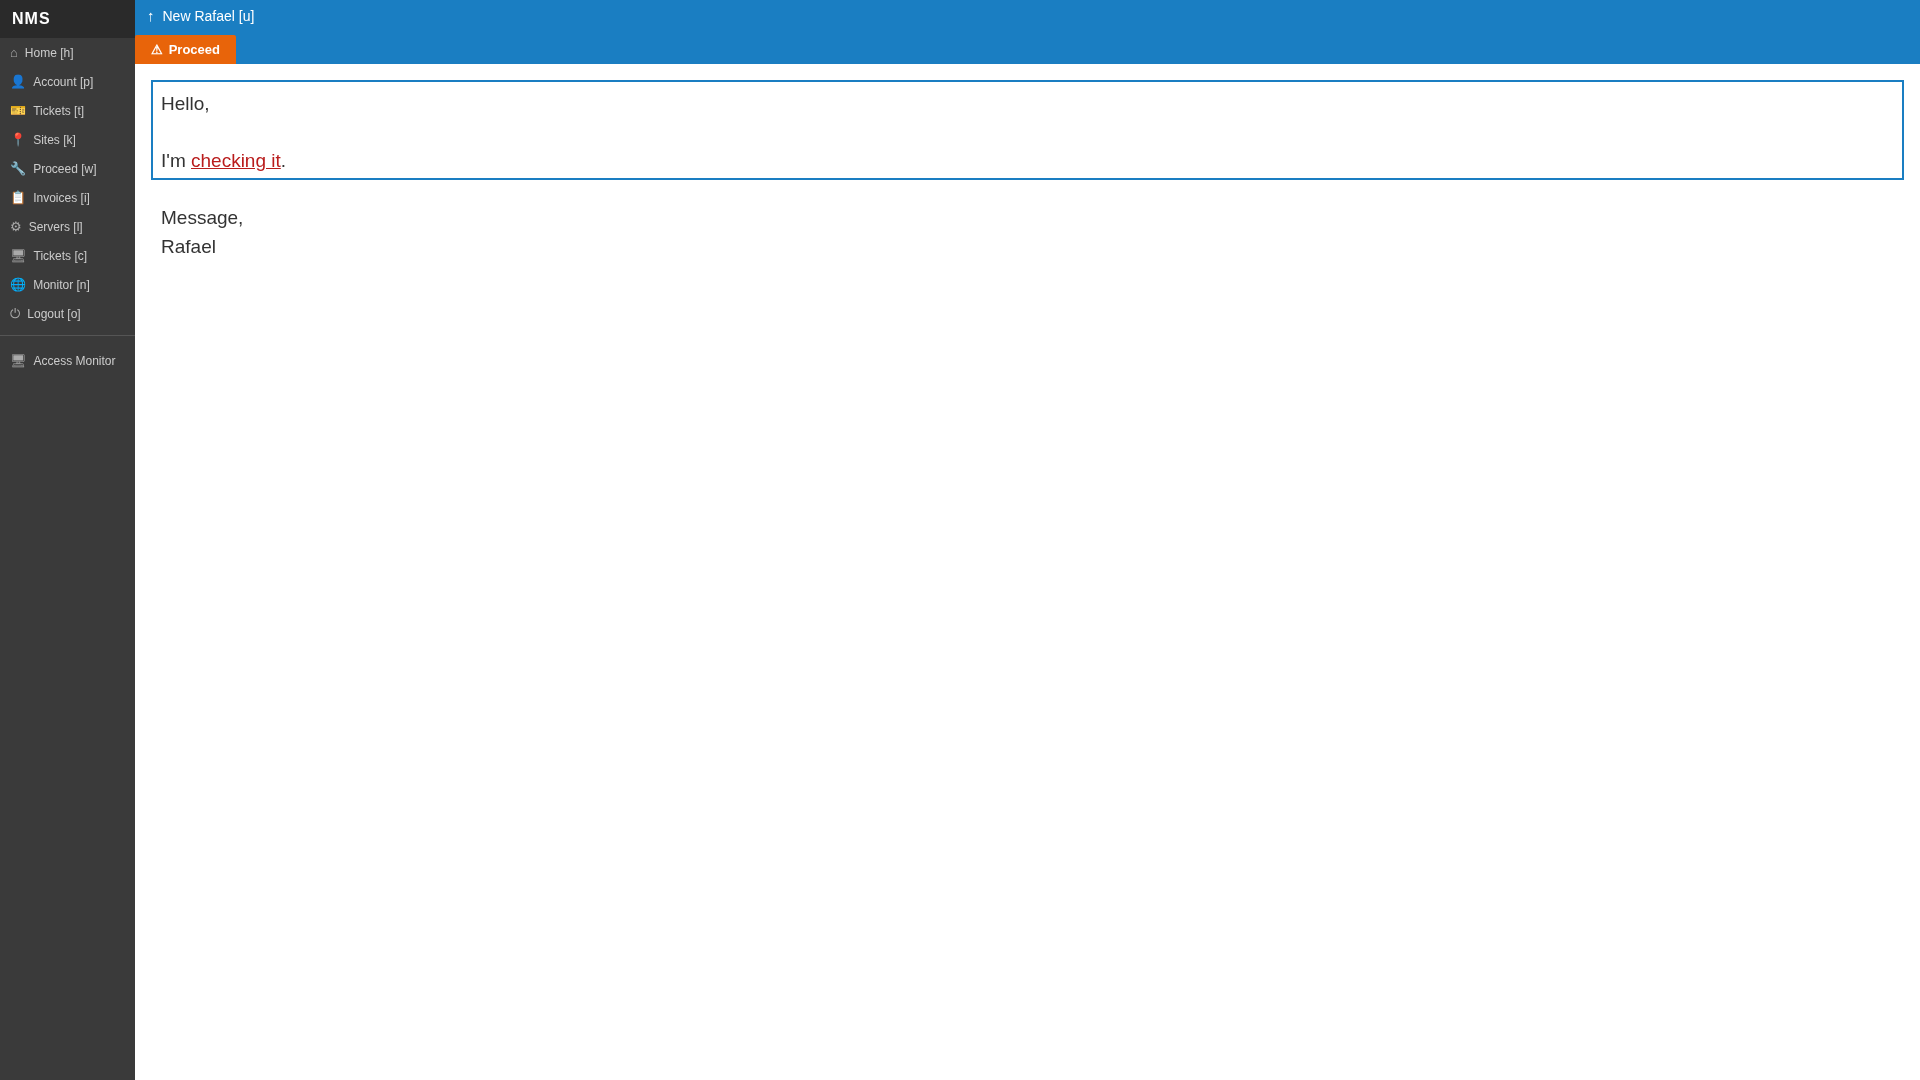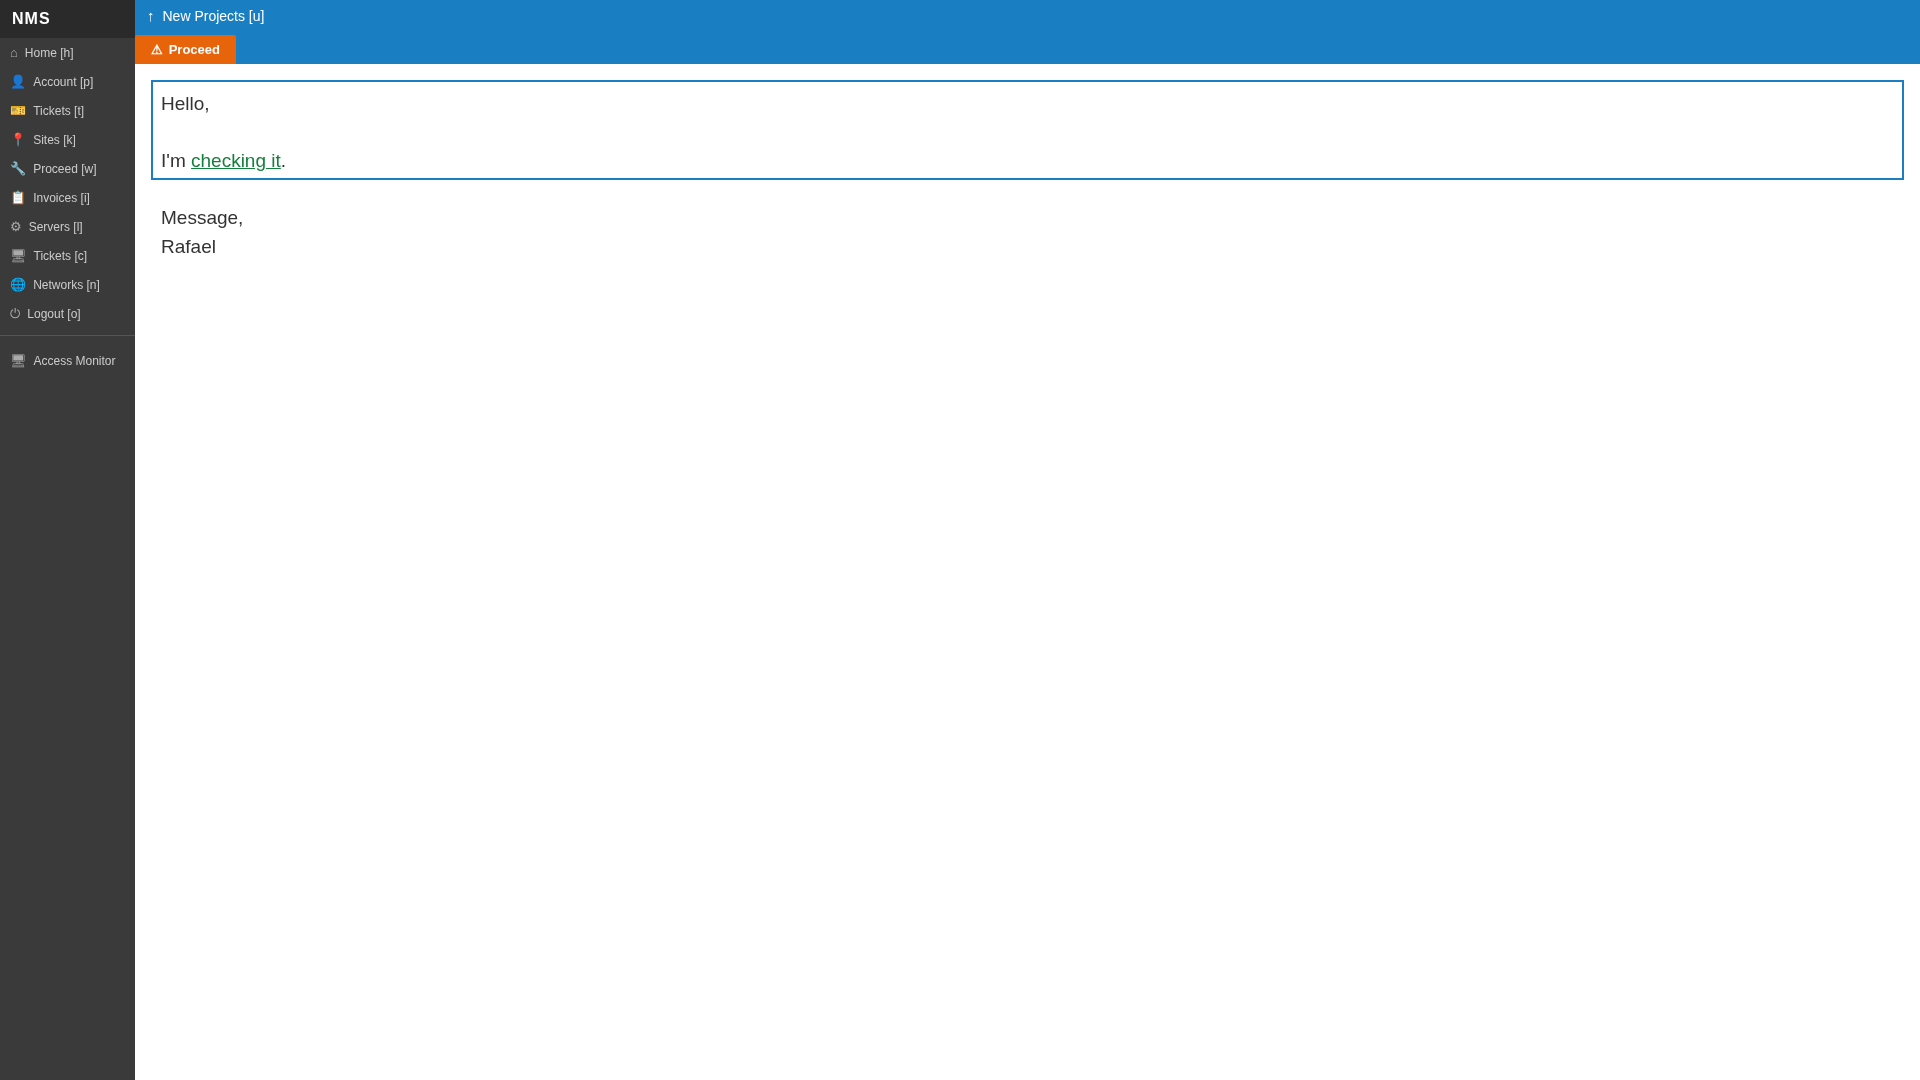--- a/index.html
+++ b/index.html
@@ -98,21 +98,21 @@
       flex: 1;
       height: 100px;
       border: 2px solid #1a7ec2;
       padding: 8px;
       font-size: 19px;
       font-family: Arial, sans-serif;
       color: #333;
       background: #fff;
       line-height: 1.5;
     }
-    .link-text { color: #15803d; text-decoration: underline; }
+    .link-text { color: #b91c1c; text-decoration: underline; }
   </style>
 </head>
 <body>
 
 <div id="sidebar">
   <div id="sidebar-title">NMS</div>
 
   <div class="sidebar-item">
     <span class="icon">⌂</span>
     <span>Home [h]</span>
@@ -140,39 +140,39 @@
   <div class="sidebar-item">
     <span class="icon">⚙</span>
     <span>Servers [l]</span>
   </div>
   <div class="sidebar-item">
     <span class="icon">🖥</span>
     <span>Tickets [c]</span>
   </div>
   <div class="sidebar-item">
     <span class="icon">🌐</span>
-    <span>Networks [n]</span>
+    <span>Monitor [n]</span>
   </div>
   <div class="sidebar-item">
     <span class="icon">⏻</span>
     <span>Logout [o]</span>
   </div>
 
   <div class="sidebar-divider"></div>
 
   <div class="sidebar-item access-monitor">
     <span class="icon">🖥</span>
     <span>Access Monitor</span>
   </div>
 </div>
 
 <div id="main">
   <div id="topbar">
     <span class="upload-icon">↑</span>
-    <span>New Projects [u]</span>
+    <span>New Rafael [u]</span>
   </div>
 
   <div id="actionbar">
     <button id="proceed-btn">
       <span>⚠</span>
       <span>Proceed</span>
     </button>
   </div>
 
   <div id="content">

